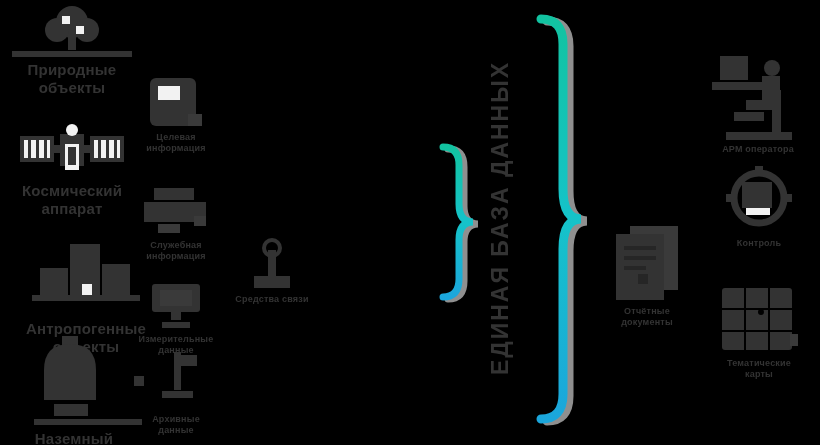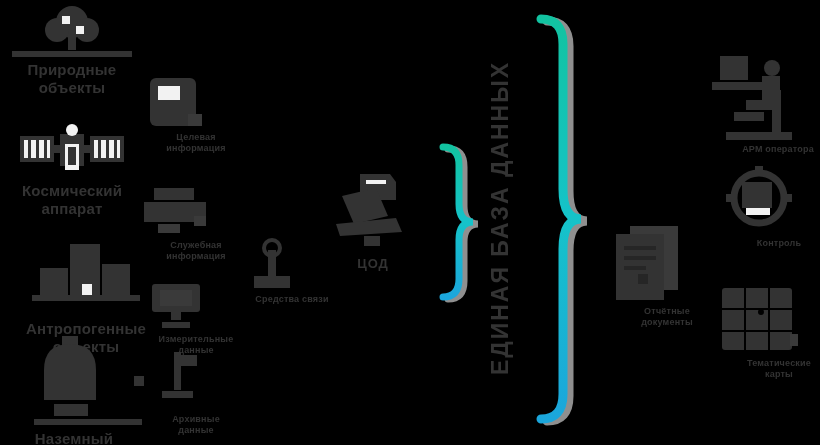--- a/index.html
+++ b/index.html
@@ -2,21 +2,21 @@
 <html><head>
 <meta charset="utf-8">
 <style>
   html,body{margin:0;padding:0;background:#000;}
   .canvas{position:relative;width:820px;height:445px;background:#000;overflow:hidden;
           font-family:"Liberation Sans",sans-serif;}
   .grp{position:absolute;}
   .icon{display:block;}
   .label{position:absolute;color:#333;font-size:15px;line-height:1.18;text-align:center;
          white-space:pre-line;font-weight:bold;letter-spacing:.2px;}
-  .label.small{font-size:9px;margin-left:20px;}
+  .label.small{font-size:9px;}
   .center-tag{font-size:13px;font-weight:bold;letter-spacing:1px;}
   .vtext{position:absolute;left:504px;top:218px;width:406px;height:34px;
          transform:translate(-50%,-50%) rotate(-90deg);
          color:#333;font-weight:bold;font-size:23px;letter-spacing:2px;
          text-align:center;white-space:nowrap;}
   svg{display:block;}
   .ink{fill:#333;}
   .ink2{fill:#3a3a3a;}
   .wht{fill:#f2f2f2;}
 </style>
@@ -129,30 +129,20 @@
 
   <div class="grp" style="left:246px;top:238px;">
     <svg class="icon" width="52" height="54" viewBox="0 0 52 54">
       <circle cx="26" cy="10" r="8" stroke="#333" stroke-width="4" fill="none"></circle>
       <rect class="ink" x="22" y="12" width="8" height="26"></rect>
       <rect class="ink" x="8" y="38" width="36" height="12"></rect>
     </svg>
     <div class="label small" style="left:-24px;top:56px;width:100px;">Средства связи</div>
   </div>
 
-  <div class="grp" style="left:334px;top:174px;">
-    <svg class="icon" width="78" height="78" viewBox="0 0 78 78">
-      <path class="ink" d="M26,0 L56,0 L62,8 L62,26 L26,26 Z"></path>
-      <rect class="wht" x="32" y="6" width="20" height="4"></rect>
-      <path class="ink" d="M8,22 L42,14 L54,42 L20,50 Z"></path>
-      <path class="ink" d="M2,50 L62,44 L68,58 L6,62 Z"></path>
-      <rect class="ink" x="30" y="62" width="16" height="10"></rect>
-    </svg>
-    <div class="label center-tag" style="left:0px;top:82px;width:78px;position:absolute;text-align:center;">ЦОД</div>
-  </div>
 
   <svg class="grp" style="left:436px;top:140px;" width="48" height="164" viewBox="0 0 48 164">
     <defs>
       <linearGradient id="tg1" x1="0" y1="0" x2="0" y2="1">
         <stop offset="0" stop-color="#12C3A1"></stop>
         <stop offset="0.5" stop-color="#15C3C9"></stop>
         <stop offset="1" stop-color="#1BA6DC"></stop>
       </linearGradient>
     </defs>
     <path d="M7,7 Q23,7 23,25 L23,64 Q23,82 37,82 Q23,82 23,100 L23,139 Q23,157 7,157" transform="translate(5,2)" stroke="#8F8F8F" stroke-width="7" fill="none" stroke-linecap="round"></path>

